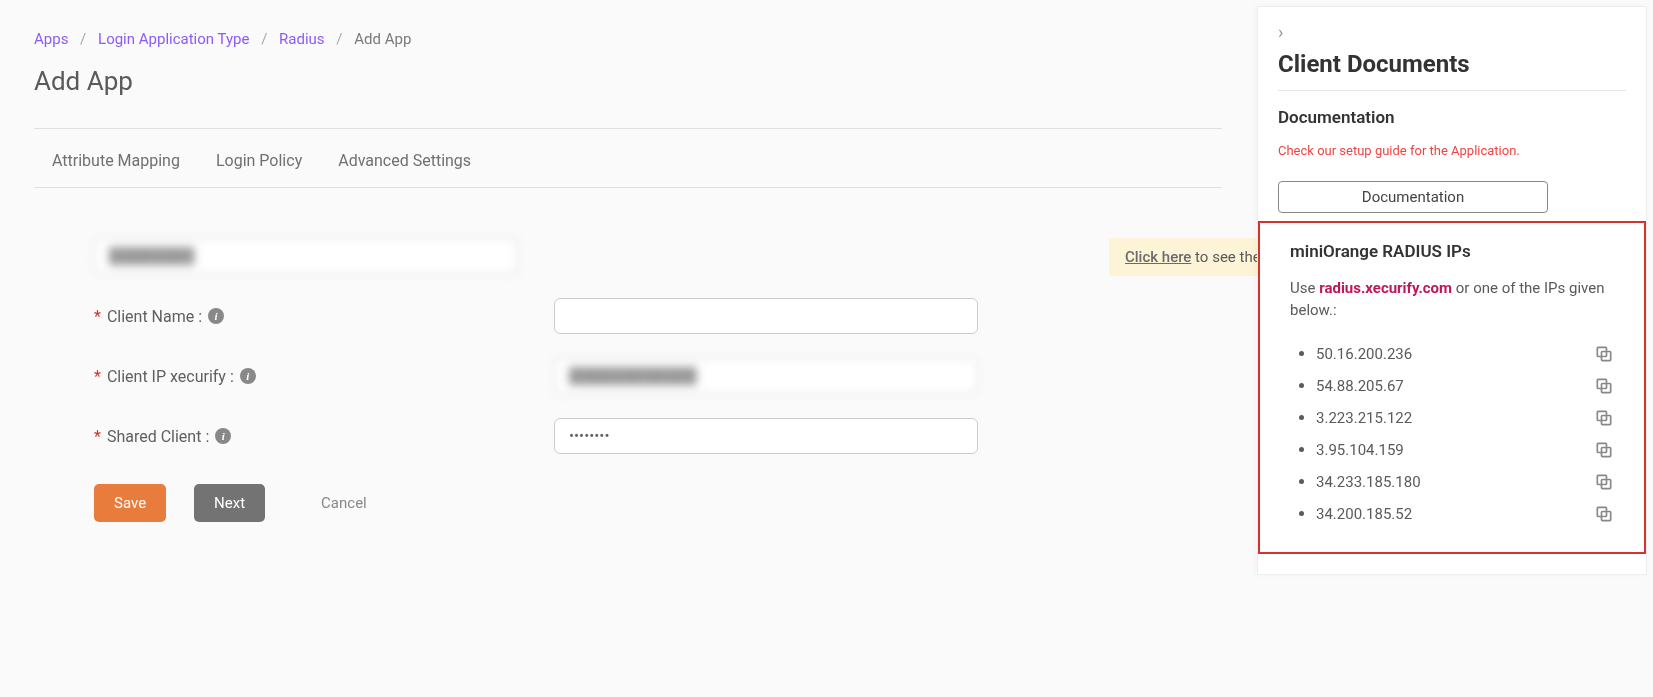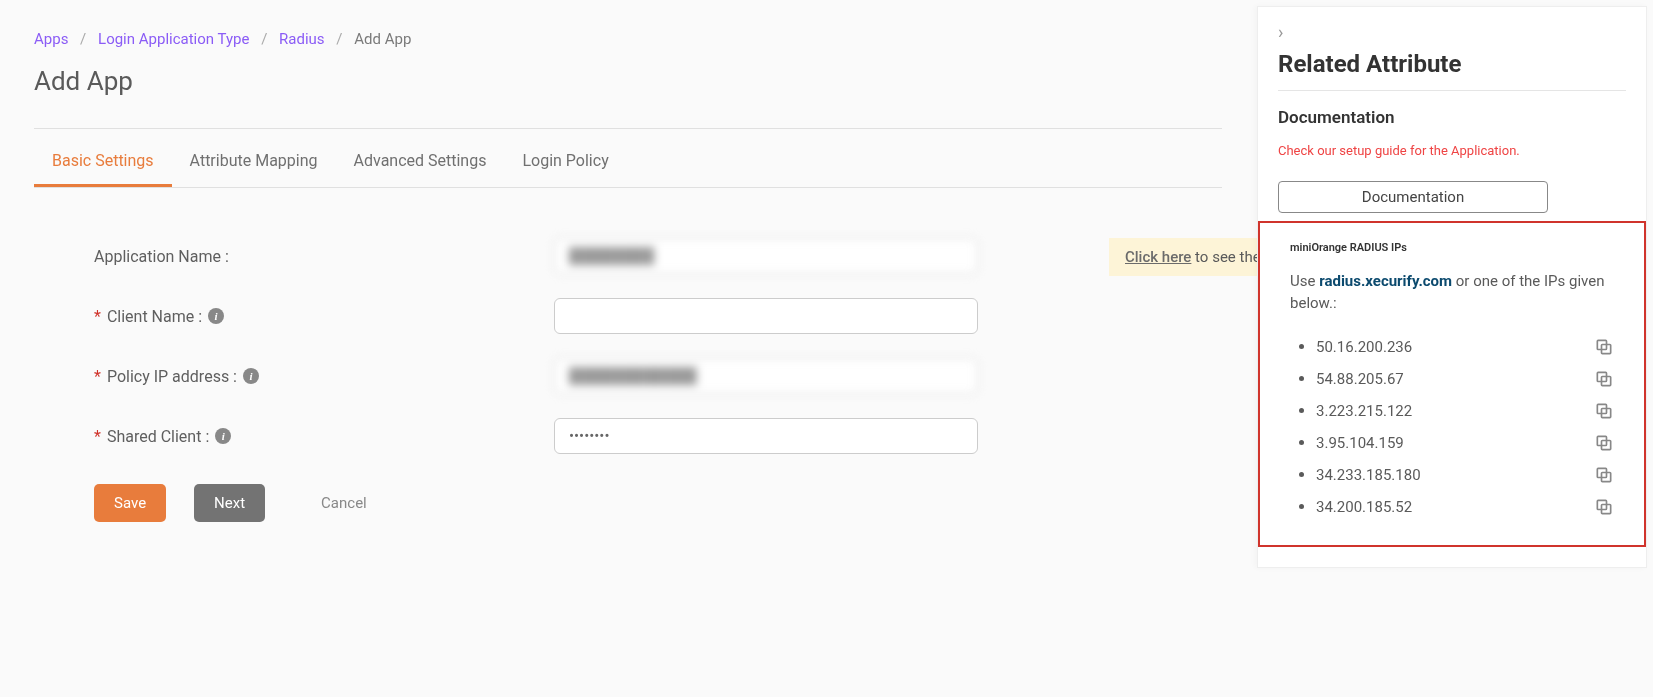--- a/index.html
+++ b/index.html
@@ -203,33 +203,33 @@
       cursor: pointer;
       margin-bottom: 8px;
     }
     .ips-box {
       border: 2px solid #d0342c;
       margin-left: -20px;
       margin-right: -20px;
       padding: 18px 30px 22px 30px;
     }
     .ips-title {
-      font-size: 11px;
+      font-size: 17px;
       font-weight: 600;
       color: #333;
       margin-bottom: 16px;
     }
     .ips-desc {
       font-size: 15px;
       color: #5a5a5a;
       margin-bottom: 16px;
       line-height: 1.5;
     }
     .ips-desc strong {
-      color: #0c4a6e;
+      color: #be185d;
       font-weight: 700;
     }
     .ip-list {
       list-style: disc;
       padding-left: 26px;
     }
     .ip-item {
       display: flex;
       justify-content: space-between;
       align-items: center;
@@ -264,50 +264,46 @@
     <a href="#">Radius</a>
     <span class="sep">/</span>
     <span>Add App</span>
   </div>
 
   <h1 class="page-title">Add App</h1>
 
   <div class="divider-line"></div>
 
   <div class="tabs">
-    <div class="tab active">Basic Settings</div>
     <div class="tab">Attribute Mapping</div>
+    <div class="tab">Login Policy</div>
     <div class="tab">Advanced Settings</div>
-    <div class="tab">Login Policy</div>
   </div>
 
   <div class="form-area">
     <div class="form-row">
-      <div class="form-label">
-        <span>Application Name :</span>
-      </div>
       <input class="form-input blurred" value="████████" style="">
       <div class="hint-box">
         <a href="#" class="link">Click here</a><span> to see the miniOrange R</span>
       </div>
     </div>
 
     <div class="form-row">
       <div class="form-label">
         <span class="req">*</span>
           <span>Client Name :</span>
         <span class="info-icon">i</span>
       </div>
       <input class="form-input" value="" style="">
     </div>
 
     <div class="form-row">
       <div class="form-label">
         <span class="req">*</span>
-          <span>Policy IP address :</span>
+          <span>Client IP xecurify :</span>
         <span class="info-icon">i</span>
       </div>
       <input class="form-input blurred" value="████████████" style="">
     </div>
 
     <div class="form-row">
       <div class="form-label">
         <span class="req">*</span>
           <span>Shared Client :</span>
         <span class="info-icon">i</span>
@@ -318,21 +314,21 @@
     <div class="button-row">
       <button class="btn btn-save">Save</button>
       <button class="btn btn-next">Next</button>
       <button class="btn btn-cancel">Cancel</button>
     </div>
   </div>
 </div>
 
 <div class="side-panel">
   <div class="panel-chevron">›</div>
-  <div class="panel-title">Related Attribute</div>
+  <div class="panel-title">Client Documents</div>
   <div class="panel-divider"></div>
   <div class="panel-subtitle">Documentation</div>
   <div class="panel-text">Check our setup guide for the Application.</div>
   <button class="doc-button">Documentation</button>
 
   <div class="ips-box">
     <div class="ips-title">miniOrange RADIUS IPs</div>
     <div class="ips-desc">
       <span>Use </span><strong>radius.xecurify.com</strong><span> or one of the IPs given below.:</span>
     </div>

